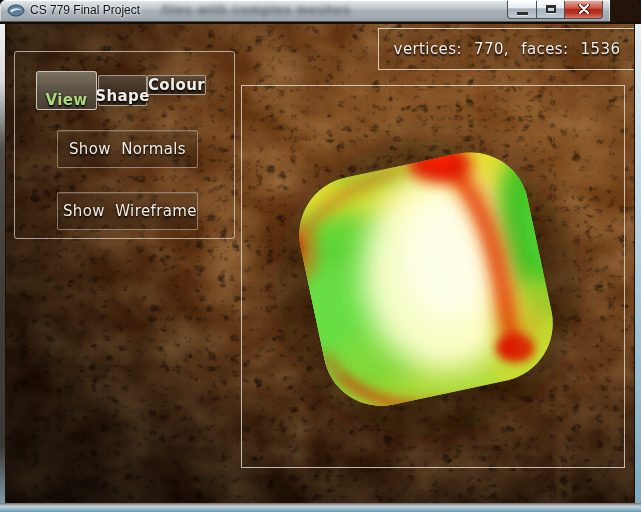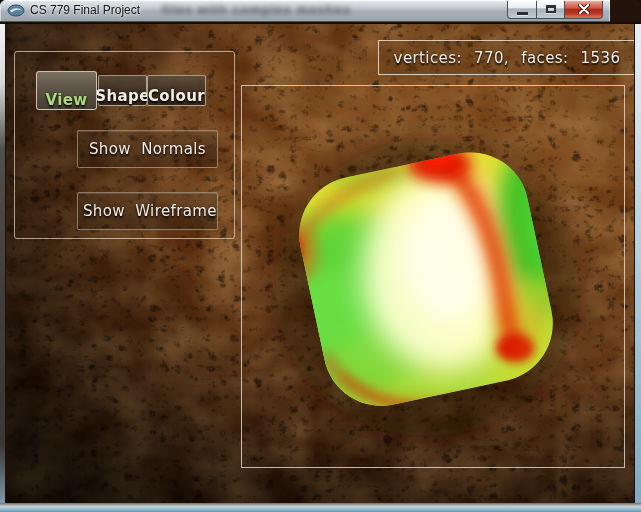--- a/index.html
+++ b/index.html
@@ -43,43 +43,43 @@
     background:linear-gradient(180deg,#6e6e6c 0%,#c7cbcd 35%,#9fc4d7 62%,#6697b2 100%);}
 
   
   .content{position:absolute;left:6px;top:24px;width:628px;height:479px;overflow:hidden;
     background:radial-gradient(130% 110% at 72% 30%,#85501f 0%,#6f3d15 20%,#51290d 42%,#2f1707 66%,#1b0d04 86%,#130803 100%);}
   .content>svg.bg{position:absolute;left:0;top:0;}
 
   .ui-text{color:#f2ede6;font-size:15px;letter-spacing:.4px;word-spacing:5px;
     text-shadow:0 2px 2px rgba(0,0,0,.9),0 0 2px rgba(0,0,0,.6);white-space:nowrap;}
 
-  .stats-box{position:absolute;left:372px;top:16px;width:258px;height:35px;
+  .stats-box{position:absolute;left:372px;top:4px;width:258px;height:42px;
     border:1px solid rgba(235,228,216,.85);display:flex;align-items:center;justify-content:center;
     background:rgba(15,8,3,.08);}
   .stats-box .ui-text{word-spacing:7px;}
 
   .panel{position:absolute;left:8px;top:27px;width:221px;height:188px;
     border:1px solid rgba(226,218,206,.7);border-radius:3px;}
 
   .tab{position:absolute;display:flex;align-items:flex-end;justify-content:center;cursor:default;font-weight:bold;}
   .tab-view{left:30px;top:47px;width:61px;height:39px;
     background:linear-gradient(180deg,#79705f 0%,#5e5446 45%,#473e32 100%);
     border:1px solid rgba(230,224,212,.8);border-radius:3px;z-index:2;}
   .tab-plain{background:linear-gradient(180deg,rgba(92,78,62,.85) 0%,rgba(58,47,36,.85) 55%,rgba(42,33,25,.85) 100%);
     border:1px solid rgba(222,214,200,.65);border-radius:2px;z-index:1;}
   .tab-shape{left:92px;top:51px;width:49px;height:31px;}
-  .tab-colour{left:141px;top:51px;width:59px;height:31px;}
+  .tab-colour{left:141px;top:51px;width:59px;height:20px;}
   .tab-view .ui-text{color:#abd97c;}
 
   .gl-btn{position:absolute;left:51px;width:141px;height:38px;
     border:1px solid rgba(214,204,190,.5);border-radius:2px;
     background:linear-gradient(180deg,rgba(90,68,46,.30) 0%,rgba(40,26,14,.38) 100%);
     box-shadow:inset 0 1px 0 rgba(255,255,255,.12);
-    display:flex;align-items:center;justify-content:center;cursor:default;margin-left:20px;}
+    display:flex;align-items:center;justify-content:center;cursor:default;}
   .btn-normals{top:106px;}
   .btn-wireframe{top:168px;justify-content:flex-end;}
 
   .viewport{position:absolute;left:235px;top:61px;width:384px;height:383px;
     border:1px solid rgba(230,223,212,.8);}
   .viewport svg{position:absolute;left:0;top:0;}
 </style>
 </head>
 <body>
 

